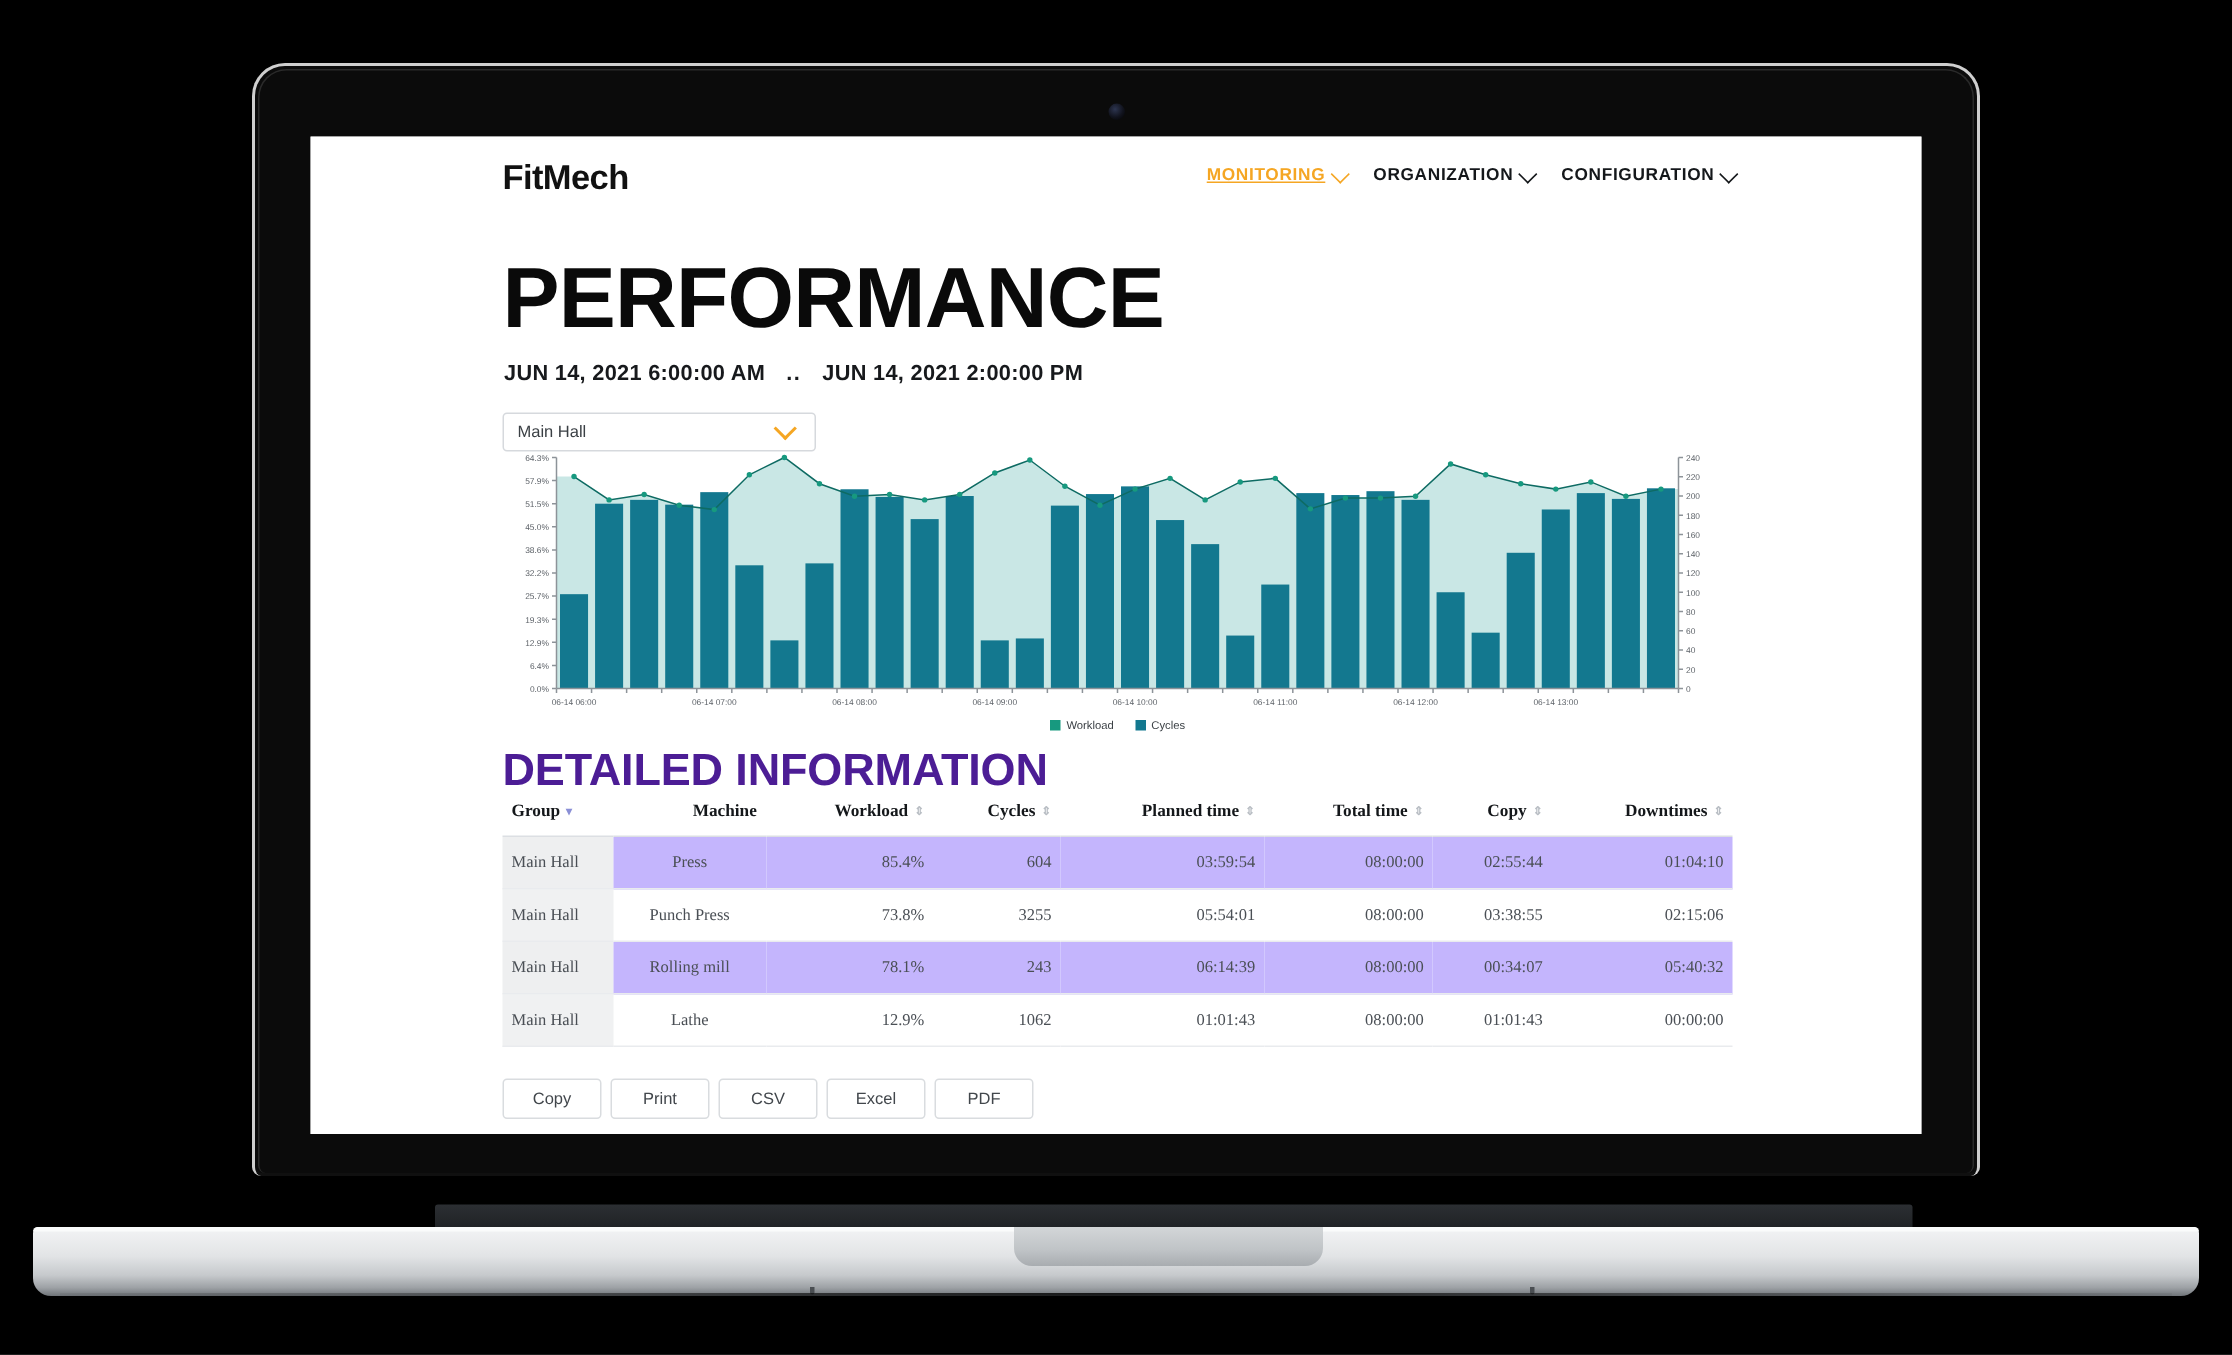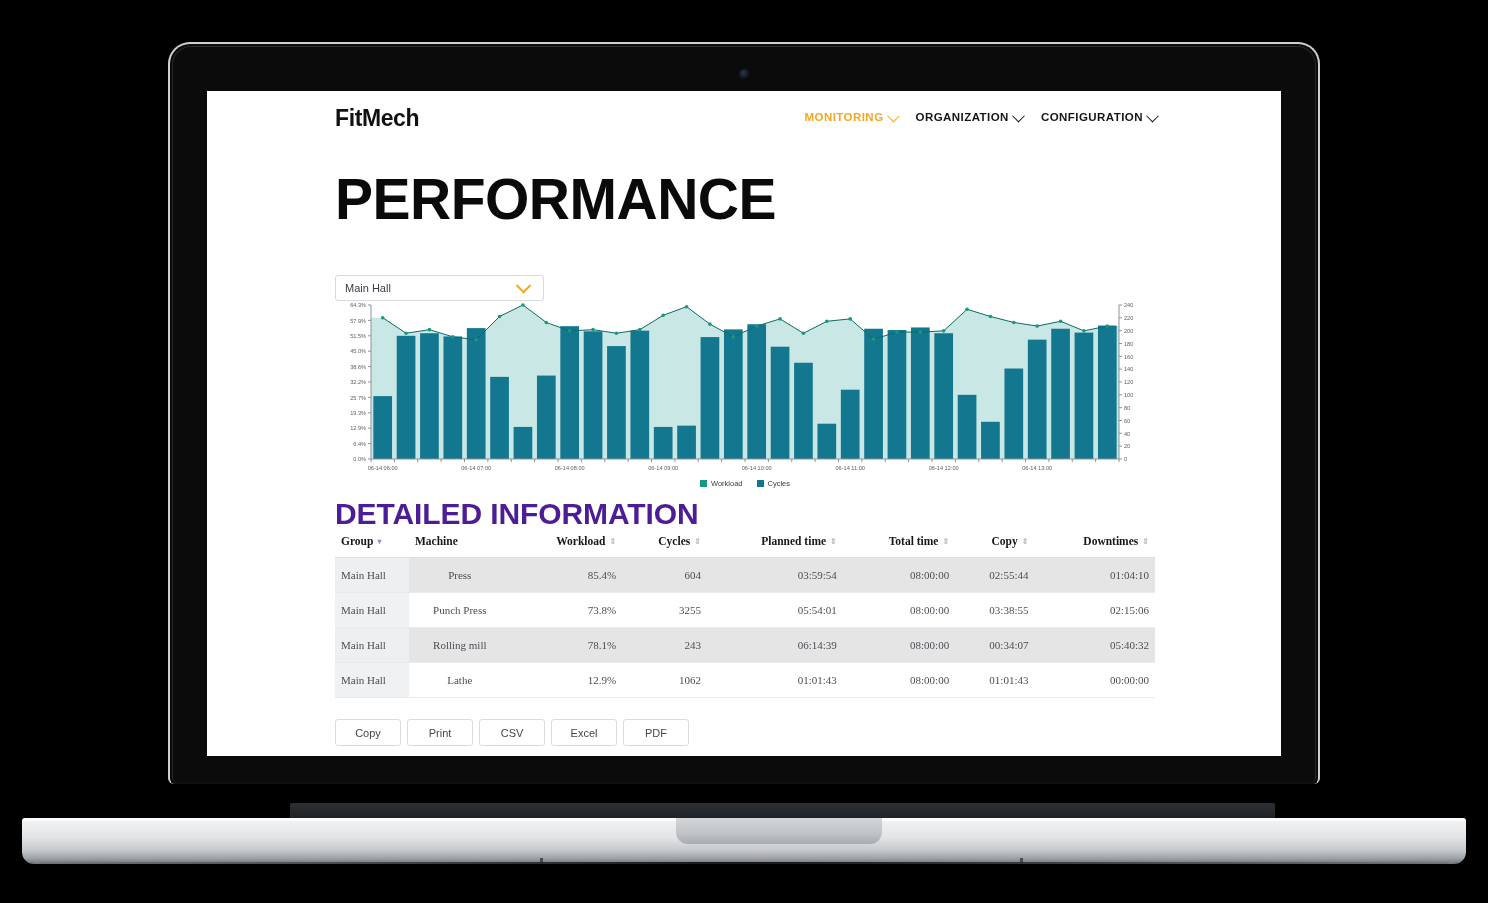--- a/index.html
+++ b/index.html
@@ -70,21 +70,21 @@
     font-family:"Liberation Sans Narrow","Liberation Sans",sans-serif;
     font-weight:700;font-size:23px;letter-spacing:-0.4px;color:#111;
   }
   .nav-items{position:absolute;right:124px;top:20px;display:flex;gap:18px;align-items:center;}
   .nav-item{display:flex;align-items:center;gap:5px;cursor:pointer;}
   .nav-label{
     font-family:"Liberation Sans Narrow","Liberation Sans",sans-serif;
     font-size:11.5px;font-weight:700;letter-spacing:.45px;color:#14171a;
     text-transform:uppercase;white-space:nowrap;
   }
-  .nav-item.active .nav-label{color:#F5A623;}
+  .nav-item.active .nav-label{color:#F5A623;text-decoration:underline;}
   .chev{width:8px;height:8px;border-right:1.6px solid #14171a;border-bottom:1.6px solid #14171a;
         transform:rotate(45deg) translate(-1px,-1px);}
   .nav-item.active .chev{border-color:#F5A623;}
 
   .h1{
     position:absolute;left:128px;top:80px;
     font-family:"Liberation Sans Narrow","Liberation Sans",sans-serif;
     font-weight:700;font-size:57px;letter-spacing:-0.5px;color:#0a0a0a;line-height:1;
   }
   .daterange{
@@ -128,26 +128,26 @@
     font-family:Liberation Serif, serif;
   }
   table.dtable th{
     font-size:11.5px;font-weight:600;color:#14171a;padding:6px 6px 10px 6px;
     border-bottom:1px solid #dcdfe3;white-space:nowrap;cursor:pointer;
   }
   table.dtable td{
     font-size:11px;color:#4a4f55;padding:11px 6px;border-bottom:1px solid #e9ebee;white-space:nowrap;
   }
   .th-group{text-align:left;padding-left:9px;}
-  .th-machine{text-align:left;}
+  .th-machine{text-align:right;}
   .th-num{text-align:right;}
   .td-group{text-align:left;padding-left:9px;background:#f0f1f2;width:62px;}
   .td-machine{text-align:center;}
   .td-num{text-align:right;}
-  tr.alt td{background:#e5e5e5;}
+  tr.alt td{background:#c4b5fd;}
   tr.alt td.td-group{background:#eeeff0;}
   .sort-ico{display:inline-block;margin-left:4px;color:#b9bec4;font-size:8px;line-height:1;vertical-align:1px;}
   .sort-ico.active{color:#8a8fd6;}
 
   .btnrow{position:absolute;left:128px;top:628px;display:flex;gap:6px;}
   .btn{
     min-width:40px;height:25px;padding:0 12px;border:1px solid #d9dcdf;border-radius:3px;
     background:#fff;font-size:11px;color:#42474c;display:flex;align-items:center;justify-content:center;
     cursor:pointer;font-family:"Liberation Sans Narrow","Liberation Sans",sans-serif;
   }
@@ -177,20 +177,25 @@
             <span class="chev"></span>
           </div>
           <div class="nav-item">
             <span class="nav-label">CONFIGURATION</span>
             <span class="chev"></span>
           </div>
         </div>
       </div>
 
       <div class="h1">PERFORMANCE</div>
+      <div class="daterange">
+        <span>JUN 14, 2021 6:00:00 AM</span>
+        <span class="range-sep">..</span>
+        <span>JUN 14, 2021 2:00:00 PM</span>
+      </div>
 
       <div class="select-wrap">
         <span class="select-value">Main Hall</span>
         <span class="select-caret"></span>
       </div>
 
       <div class="chart-box">
         <svg class="chart-svg" id="chart" width="820" height="180" viewBox="0 0 820 180">
             <polygon points="36,160 36,18.693623639191287 47.6875,18.693623639191287 71.0625,34.26127527216174 94.4375,30.668740279937794 117.8125,37.853810264385686 141.1875,40.72783825816485 164.5625,17.496111975116634 187.9375,6 211.3125,23.483670295489873 234.6875,31.866251944012447 258.0625,30.668740279937794 281.4375,34.26127527216174 304.8125,30.668740279937794 328.1875,16.29860031104198 351.5625,7.676516329704498 374.9375,25.1601866251944 398.3125,37.853810264385686 421.6875,27.076205287713833 445.0625,19.89113530326594 468.4375,34.26127527216174 491.8125,22.286158631415248 515.1875,19.89113530326594 538.5625,40.24883359253499 561.9375,33.063763608087086 585.3125,33.063763608087086 608.6875,31.866251944012447 632.0625,10.311041990668713 655.4375,17.496111975116634 678.8125,23.483670295489873 702.1875,27.076205287713833 725.5625,22.286158631415248 748.9375,31.866251944012447 772.3125,27.076205287713833 784,27.076205287713833 784,160" fill="#c9e7e5"></polygon>
             <rect x="38.3375" y="97.11666666666667" width="18.7" height="62.88333333333333" fill="#13788f"></rect>

